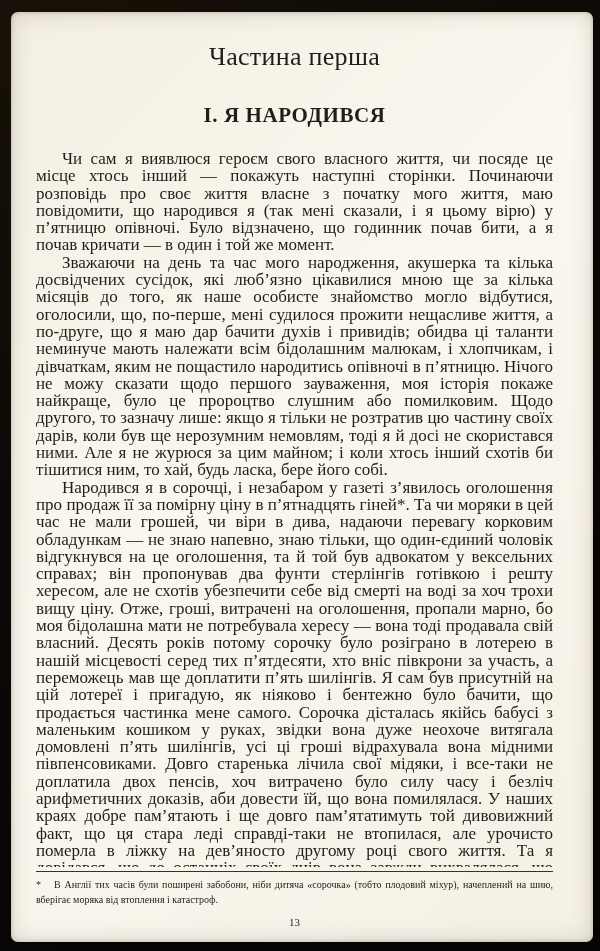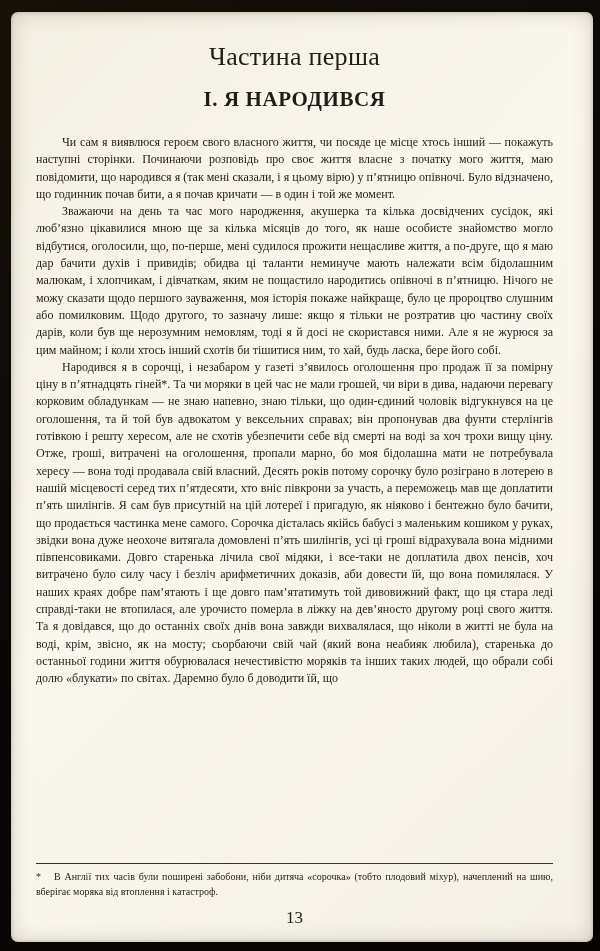--- a/index.html
+++ b/index.html
@@ -33,28 +33,28 @@
     font-size: 26px;
     font-weight: 400;
     text-align: center;
     margin: 0 0 15px 0;
     letter-spacing: 0.3px;
   }
   .chapter-title {
     font-size: 21px;
     font-weight: 700;
     text-align: center;
-    margin: 0 0 22px 0;
+    margin: 16px 0 22px 0;
     letter-spacing: 0.6px;
   }
   .body-text {
     flex: 1 1 auto;
     min-height: 0;
     overflow: hidden;
-    font-size: 12px;
+    font-size: 17px;
     line-height: 17.3px;
     text-align: justify;
   }
   .body-text p {
     margin: 0;
     text-indent: 26px;
   }
   .footnote-block {
     margin-top: auto;
     padding-top: 4px;
@@ -69,21 +69,21 @@
     line-height: 15px;
     text-align: justify;
     margin: 0;
   }
   .fn-marker {
     display: inline-block;
     width: 18px;
   }
   .page-number {
     text-align: center;
-    font-size: 17px;
+    font-size: 11px;
     margin-top: 9px;
     color: #211e19;
   }
 </style>
 </head>
 <body>
 
 <div class="paper">
 
   <h1 class="part-title">Частина перша</h1>

